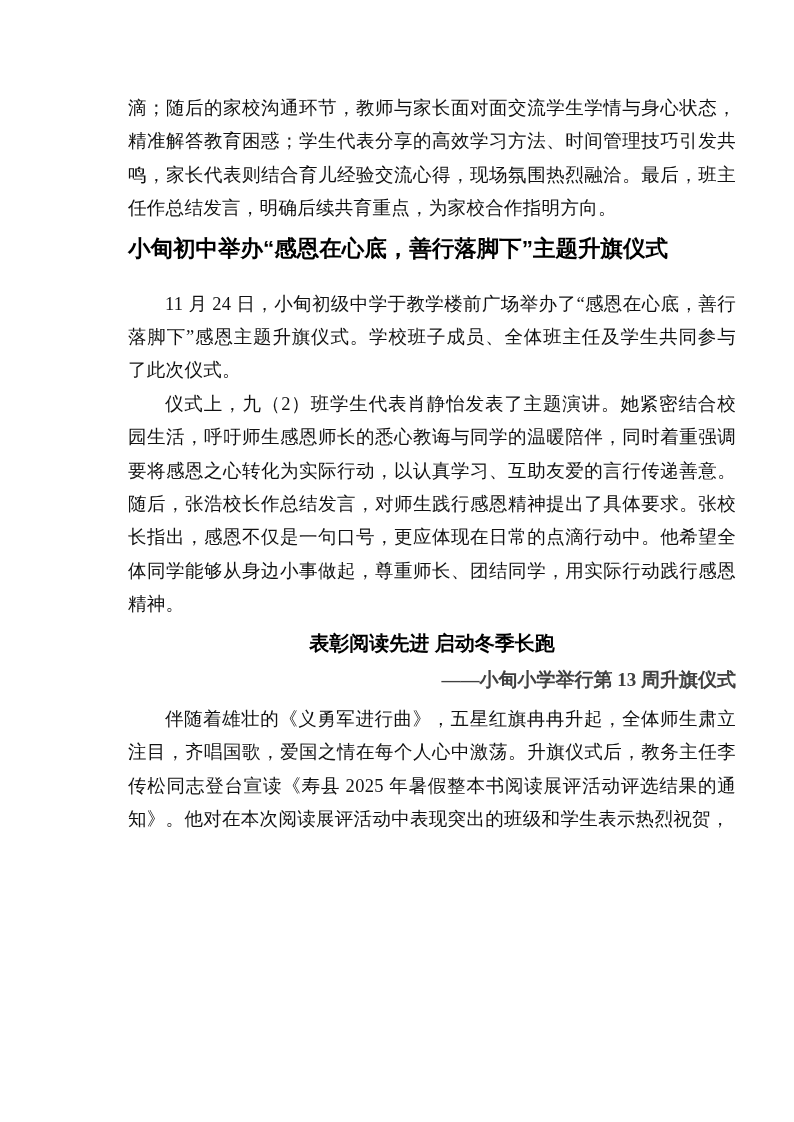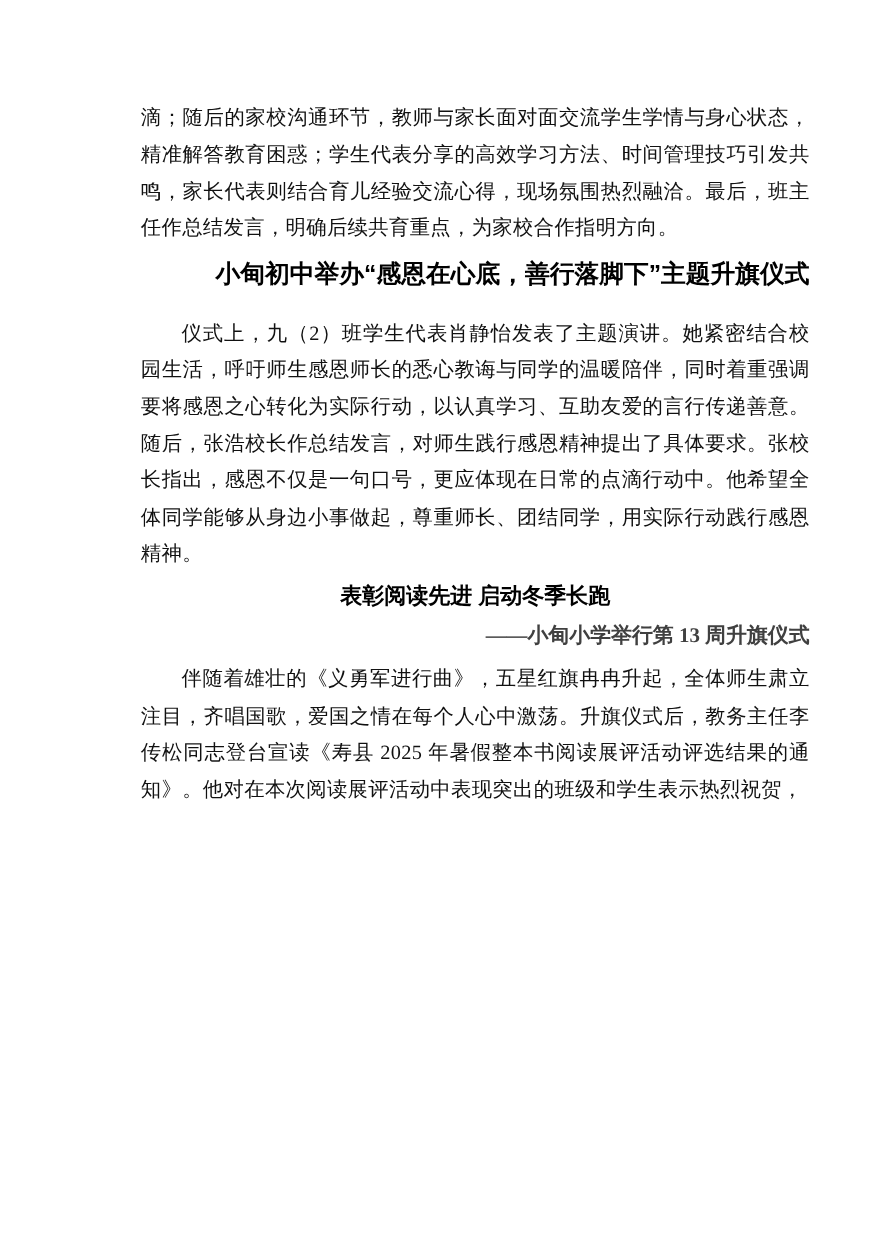--- a/index.html
+++ b/index.html
@@ -30,21 +30,21 @@
     text-indent: 2em;
     word-break: break-all;
   }
   .para.continuation { text-indent: 0; }
   .section-heading {
     margin: 3px 0 19px 0;
     font-family: "Liberation Sans", "DejaVu Sans", sans-serif;
     font-weight: 700;
     font-size: 22.5px;
     line-height: 40px;
-    text-align: right;
+    text-align: left;
     text-indent: 0;
     color: #000000;
     white-space: nowrap;
   }
   .center-title {
     margin: 2px 0 0 0;
     font-family: "Liberation Sans", "DejaVu Sans", sans-serif;
     font-weight: 700;
     font-size: 20px;
     line-height: 38px;
@@ -76,20 +76,21 @@
 <body>
 
 <div class="page">
   <div class="content">
 
     <p class="para continuation">滴；随后的家校沟通环节，教师与家长面对面交流学生学情与身心状态，精准解答教育困惑；学生代表分享的高效学习方法、时间管理技巧引发共鸣，家长代表则结合育儿经验交流心得，现场氛围热烈融洽。最后，班主任作总结发言，明确后续共育重点，为家校合作指明方向。</p>
 
 
     <h1 class="section-heading">小甸初中举办“感恩在心底，善行落脚下”主题升旗仪式</h1>
 
+    <p class="para">11 月 24 日，小甸初级中学于教学楼前广场举办了“感恩在心底，善行落脚下”感恩主题升旗仪式。学校班子成员、全体班主任及学生共同参与了此次仪式。</p>
 
     <p class="para">仪式上，九（2）班学生代表肖静怡发表了主题演讲。她紧密结合校园生活，呼吁师生感恩师长的悉心教诲与同学的温暖陪伴，同时着重强调要将感恩之心转化为实际行动，以认真学习、互助友爱的言行传递善意。随后，张浩校长作总结发言，对师生践行感恩精神提出了具体要求。张校长指出，感恩不仅是一句口号，更应体现在日常的点滴行动中。他希望全体同学能够从身边小事做起，尊重师长、团结同学，用实际行动践行感恩精神。</p>
 
     <h2 class="center-title">表彰阅读先进 启动冬季长跑</h2>
 
     <div class="sub-title">——小甸小学举行第 13 周升旗仪式</div>
 
 
     <p class="para">伴随着雄壮的《义勇军进行曲》，五星红旗冉冉升起，全体师生肃立注目，齐唱国歌，爱国之情在每个人心中激荡。升旗仪式后，教务主任李传松同志登台宣读《寿县 2025 年暑假整本书阅读展评活动评选结果的通知》。他对在本次阅读展评活动中表现突出的班级和学生表示热烈祝贺，</p>
 

